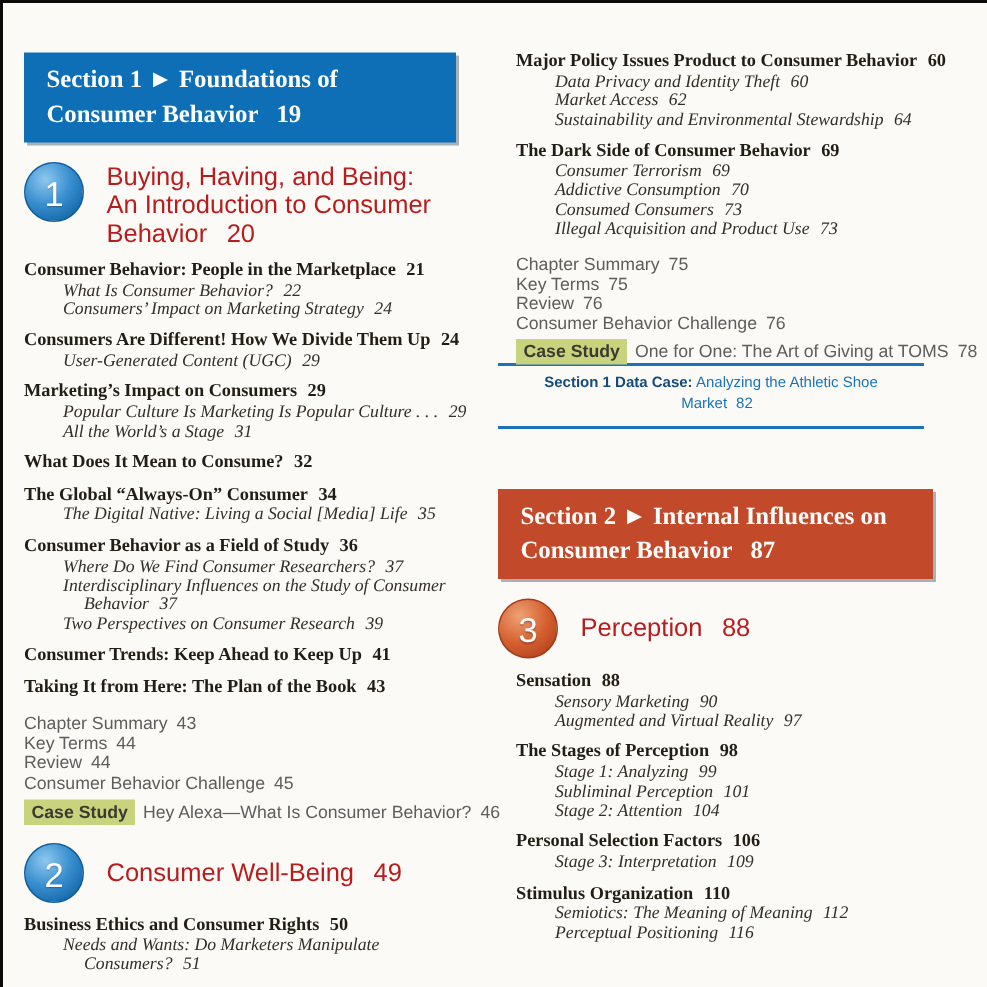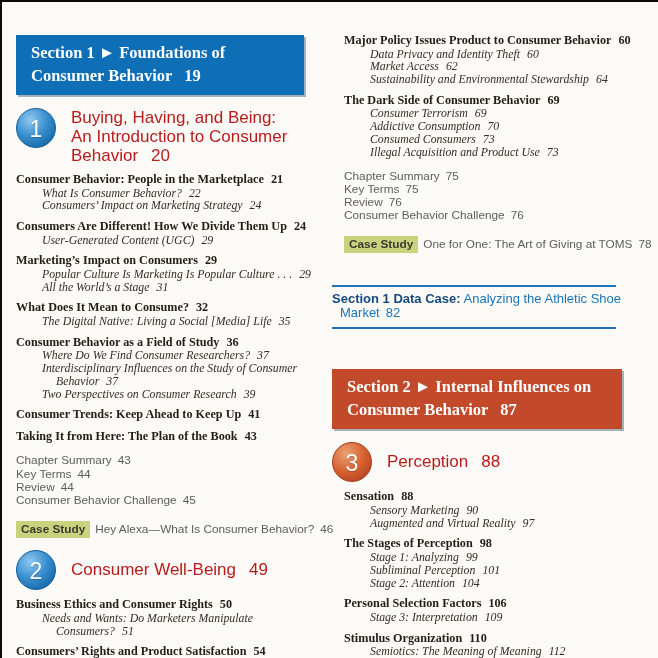--- a/index.html
+++ b/index.html
@@ -71,36 +71,37 @@
   
   .bm-group{margin-top:11px;}
   .bm-line,.bm-partial{
     font-family:"Liberation Sans",sans-serif;font-size:11.8px;line-height:13.2px;
     color:var(--c-bm,#5d5d5d);white-space:nowrap;
   }
   .bm-line .pg,.bm-partial .pg,.case-line .pg{margin-left:6px;}
 
   
   .case-line{
-    margin-top:15px;font-family:"Liberation Sans",sans-serif;
+    margin-top:5px;font-family:"Liberation Sans",sans-serif;
     font-size:11.8px;line-height:15px;color:var(--c-bm,#5d5d5d);white-space:nowrap;
   }
   .case-label{
     background:var(--c-case,#c9d37e);color:#3a3a30;font-weight:bold;
     padding:1px 5px 2px 5px;margin-right:5px;
   }
 
   
   .data-case{
-    margin-top:33px;width:284px;
+    width:284px;
     border-top:2px solid var(--c-rule,#1b74b8);
     border-bottom:2px solid var(--c-rule,#1b74b8);
     padding:5px 0 7px 0;
-    font-family:"Liberation Sans",sans-serif;font-size:13px;line-height:14px;
+    font-family:"Liberation Sans",sans-serif;font-size:10px;line-height:14px;
     color:var(--c-dc,#1b74b8);
+    text-align:center;
   }
   .data-case .line{white-space:nowrap;}
   .data-case .line.cont{padding-left:8px;}
   .data-case .dc-bold{font-weight:bold;color:var(--c-dcb,#174a7c);}
   .data-case .pg{margin-left:6px;}
 </style>
 </head>
 <body>
 
 <div class="page">
@@ -129,20 +130,21 @@
         <div class="line"><span>User-Generated Content (UGC)</span><span class="pg">29</span></div>
       </div>
       <div class="entry-h"><span>Marketing’s Impact on Consumers</span><span class="pg">29</span></div>
       <div class="entry-i">
         <div class="line"><span>Popular Culture Is Marketing Is Popular Culture . . .</span><span class="pg">29</span></div>
       </div>
       <div class="entry-i">
         <div class="line"><span>All the World’s a Stage</span><span class="pg">31</span></div>
       </div>
       <div class="entry-h"><span>What Does It Mean to Consume?</span><span class="pg">32</span></div>
+      <div class="entry-h"><span>The Global “Always-On” Consumer</span><span class="pg">34</span></div>
       <div class="entry-i">
         <div class="line"><span>The Digital Native: Living a Social [Media] Life</span><span class="pg">35</span></div>
       </div>
       <div class="entry-h"><span>Consumer Behavior as a Field of Study</span><span class="pg">36</span></div>
       <div class="entry-i">
         <div class="line"><span>Where Do We Find Consumer Researchers?</span><span class="pg">37</span></div>
       </div>
       <div class="entry-i">
         <div class="line"><span>Interdisciplinary Influences on the Study of Consumer</span></div>
         <div class="line cont"><span>Behavior</span><span class="pg">37</span></div>

